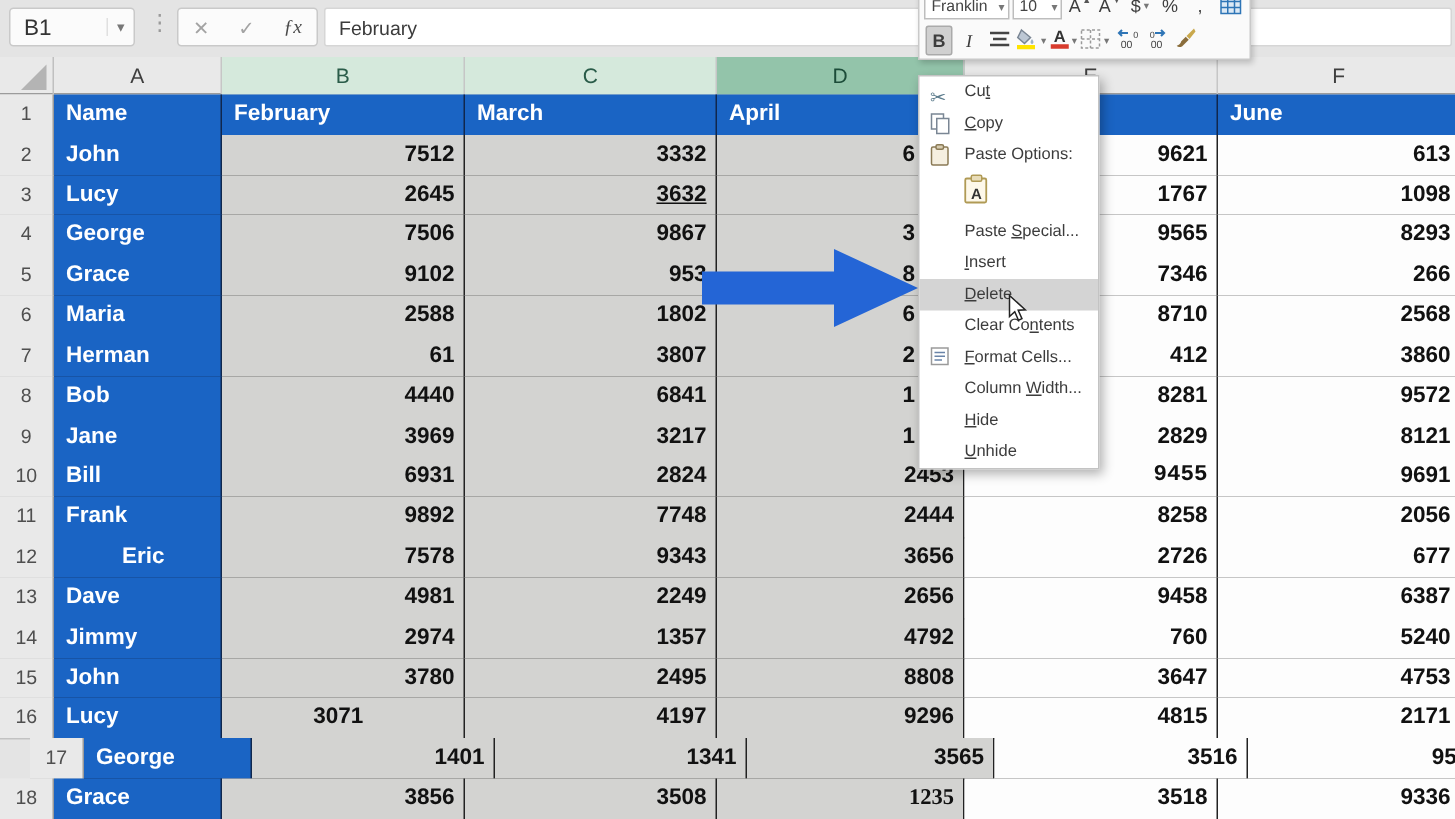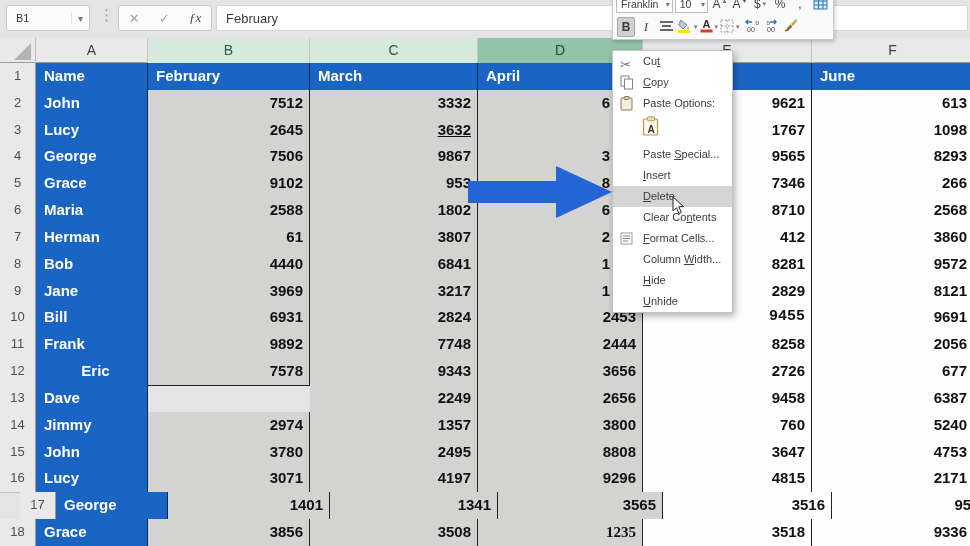--- a/index.html
+++ b/index.html
@@ -6,21 +6,21 @@
   html,body { background:#888; }
   #app {
     position:relative; width:970px; height:546px; overflow:hidden;
     background:#e4e4e4; font-family:"Liberation Sans", sans-serif;
     -webkit-font-smoothing:antialiased;
   }
   
   .topbar { position:absolute; left:0; top:0; width:970px; height:38px; background:#e4e4e4; z-index:3; }
   .namebox { position:absolute; left:6px; top:5px; width:84px; height:26px; background:#fbfbfb;
     border:1px solid #c9c9c9; border-radius:3px; display:flex; align-items:center; }
-  .namebox .nb-text { flex:1; padding-left:9px; font-size:11px; color:#333; }
+  .namebox .nb-text { flex:1; padding-left:9px; font-size:15px; color:#333; }
   .namebox .nb-caret { width:18px; text-align:center; color:#777; font-size:10px; border-left:1px solid #e0e0e0; }
   .dots { position:absolute; left:99px; top:6px; color:#9a9a9a; font-size:15px; letter-spacing:-1px; }
   .fxgroup { position:absolute; left:118px; top:5px; width:94px; height:26px; background:#fbfbfb;
     border:1px solid #c9c9c9; border-radius:3px; display:flex; align-items:center; justify-content:space-around; }
   .fx-x, .fx-check { color:#a3a3a3; font-size:13px; }
   .fx-fx { color:#4a4a4a; font-size:13px; font-style:italic; font-family:"Liberation Serif", serif; }
   .formulabar { position:absolute; left:216px; top:5px; width:752px; height:26px; background:#ffffff;
     border:1px solid #d6d6d6; border-radius:2px; display:flex; align-items:center; }
   .formulabar span { padding-left:9px; font-size:13px; color:#3b3b3b; }
   
@@ -213,47 +213,48 @@
         <div class="cell c-name" style="left: 36px; width: 112px; text-align: center;">Eric</div>
         <div class="cell c-num c-sel" style="left: 148px; width: 162px;">7578</div>
         <div class="cell c-num c-sel" style="left: 310px; width: 168px;">9343</div>
         <div class="cell c-num c-sel" style="left: 478px; width: 165px;">3656</div>
         <div class="cell c-num" style="left: 643px; width: 169px;">2726</div>
         <div class="cell c-num" style="left: 812px; width: 162px;">677</div>
       </div>
       <div class="gridrow" style="top: 385px; height: 28px;">
         <div class="cell c-rownum" style="left: 0px; width: 36px;">13</div>
         <div class="cell c-name" style="left: 36px; width: 112px;">Dave</div>
+        <div class="cell c-num c-sel" style="left: 148px; width: 162px;">4981</div>
         <div class="cell c-num c-sel" style="left: 310px; width: 168px;">2249</div>
         <div class="cell c-num c-sel" style="left: 478px; width: 165px;">2656</div>
         <div class="cell c-num" style="left: 643px; width: 169px;">9458</div>
         <div class="cell c-num" style="left: 812px; width: 162px;">6387</div>
       </div>
       <div class="gridrow" style="top: 412px; height: 28px;">
         <div class="cell c-rownum" style="left: 0px; width: 36px;">14</div>
         <div class="cell c-name" style="left: 36px; width: 112px;">Jimmy</div>
         <div class="cell c-num c-sel" style="left: 148px; width: 162px;">2974</div>
         <div class="cell c-num c-sel" style="left: 310px; width: 168px;">1357</div>
-        <div class="cell c-num c-sel" style="left: 478px; width: 165px;">3800</div>
+        <div class="cell c-num c-sel" style="left: 478px; width: 165px;">4792</div>
         <div class="cell c-num" style="left: 643px; width: 169px;">760</div>
         <div class="cell c-num" style="left: 812px; width: 162px;">5240</div>
       </div>
       <div class="gridrow" style="top: 439px; height: 27px;">
         <div class="cell c-rownum" style="left: 0px; width: 36px;">15</div>
         <div class="cell c-name" style="left: 36px; width: 112px;">John</div>
         <div class="cell c-num c-sel" style="left: 148px; width: 162px;">3780</div>
         <div class="cell c-num c-sel" style="left: 310px; width: 168px;">2495</div>
         <div class="cell c-num c-sel" style="left: 478px; width: 165px;">8808</div>
         <div class="cell c-num" style="left: 643px; width: 169px;">3647</div>
         <div class="cell c-num" style="left: 812px; width: 162px;">4753</div>
       </div>
       <div class="gridrow" style="top: 465px; height: 28px;">
         <div class="cell c-rownum" style="left: 0px; width: 36px;">16</div>
         <div class="cell c-name" style="left: 36px; width: 112px;">Lucy</div>
-        <div class="cell c-num c-sel" style="left: 148px; width: 162px;">3071</div>
+        <div class="cell c-num c-sel" style="left: 148px; width: 162px; text-align: center;">3071</div>
         <div class="cell c-num c-sel" style="left: 310px; width: 168px;">4197</div>
         <div class="cell c-num c-sel" style="left: 478px; width: 165px;">9296</div>
         <div class="cell c-num" style="left: 643px; width: 169px;">4815</div>
         <div class="cell c-num" style="left: 812px; width: 162px;">2171</div>
       </div>
       <div class="gridrow" style="top: 492px; height: 28px; margin-left: 20px;">
         <div class="cell c-rownum" style="left: 0px; width: 36px;">17</div>
         <div class="cell c-name" style="left: 36px; width: 112px;">George</div>
         <div class="cell c-num c-sel" style="left: 148px; width: 162px;">1401</div>
         <div class="cell c-num c-sel" style="left: 310px; width: 168px;">1341</div>

